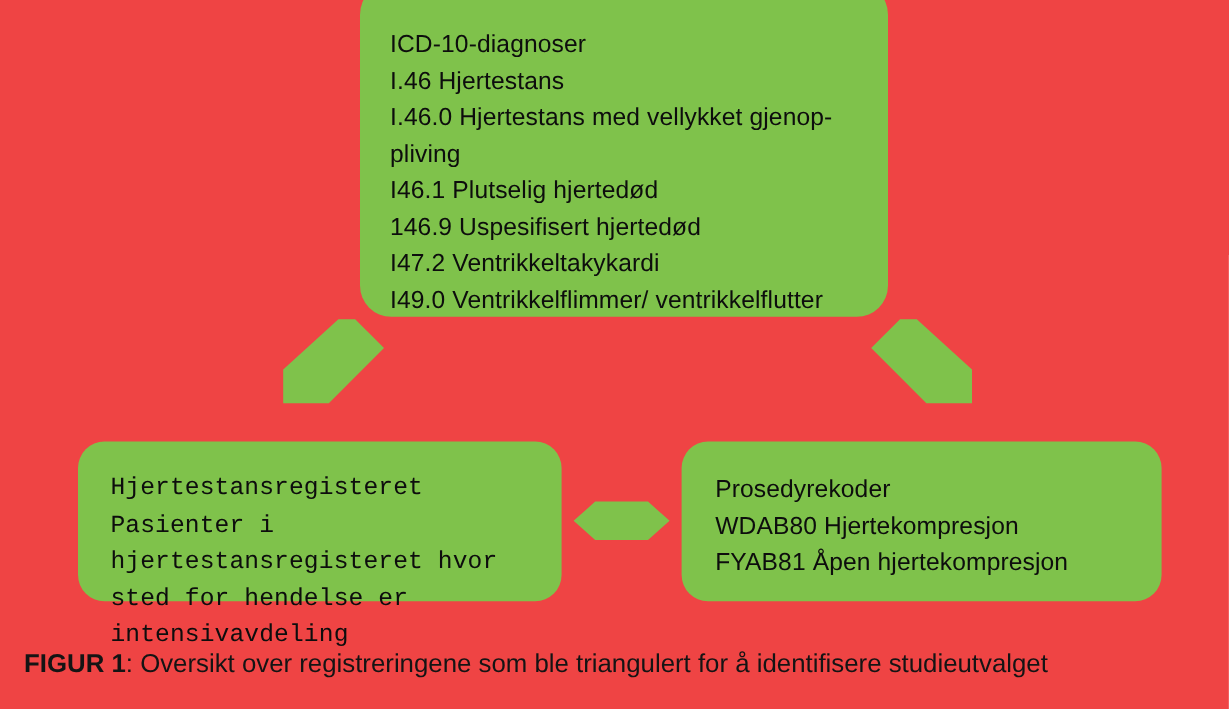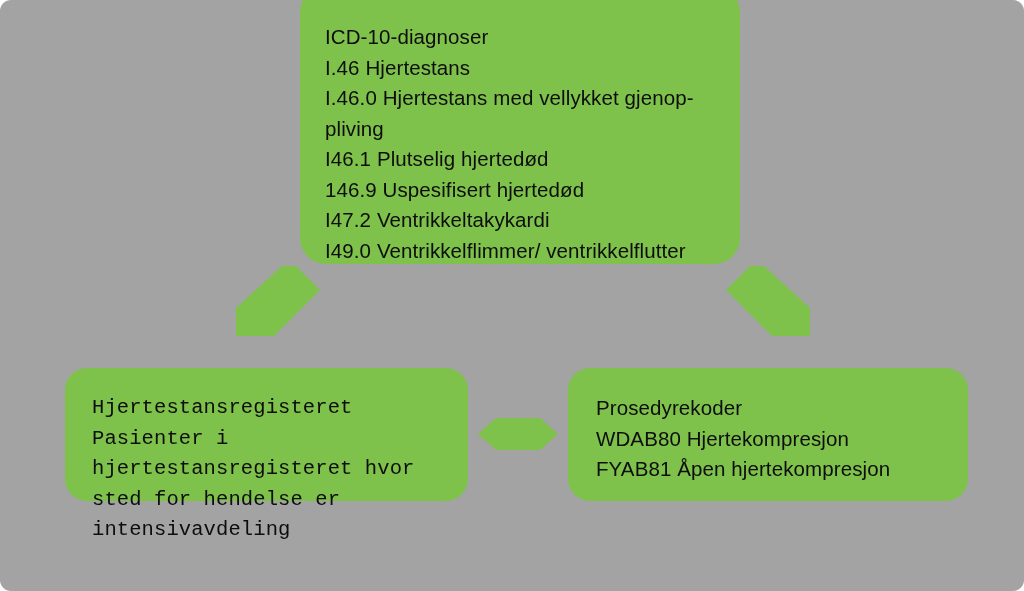--- a/index.html
+++ b/index.html
@@ -10,22 +10,21 @@
     width: 1024px;
     height: 591px;
     background: #ffffff;
     font-family: "Liberation Sans", sans-serif;
     overflow: hidden;
   }
   #figure-root {
     position: relative;
     width: 1024px;
     height: 591px;
-    background: #a3a3a3;
-    border-radius: 11px;
+    background: #ef4444;
   }
 
   
   .node {
     position: absolute;
     background: #7FC24B;
     border-radius: 22px;
     box-sizing: border-box;
     color: #0d0d0d;
   }
@@ -163,14 +162,15 @@
       <polygon points="0,19 18,3 62,3 80,19 62,35 18,35" fill="#7FC24B"></polygon>
     </svg>
   </div>
 
   <div class="node" id="node-procedures" style="background: rgb(127, 194, 75);">
     <div class="node-text">Prosedyrekoder
 WDAB80 Hjertekompresjon
 FYAB81 Åpen hjertekompresjon</div>
   </div>
 
+  <div id="caption"><span class="caption-label">FIGUR 1</span><span>: Oversikt over registreringene som ble triangulert for å identifisere studieutvalget</span></div>
 
 </div>
 
 </body></html>

